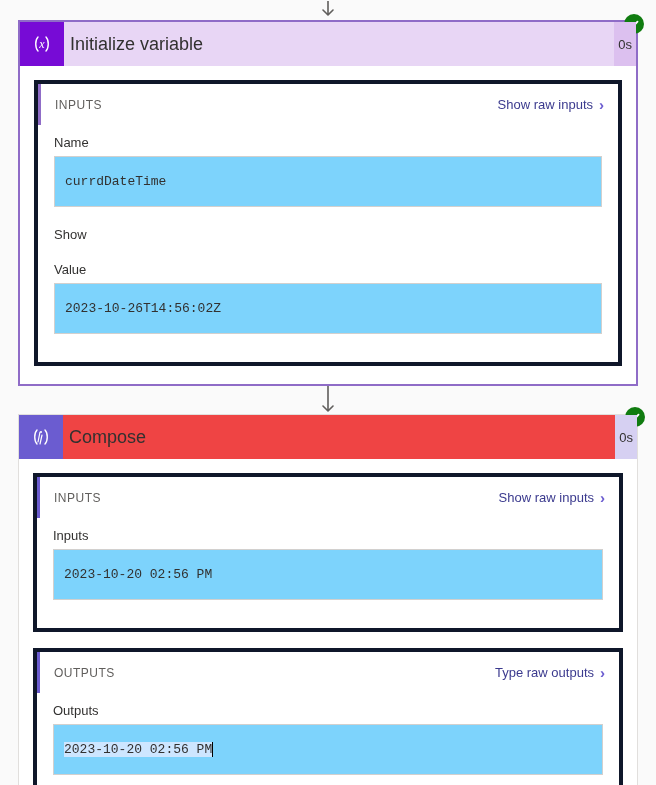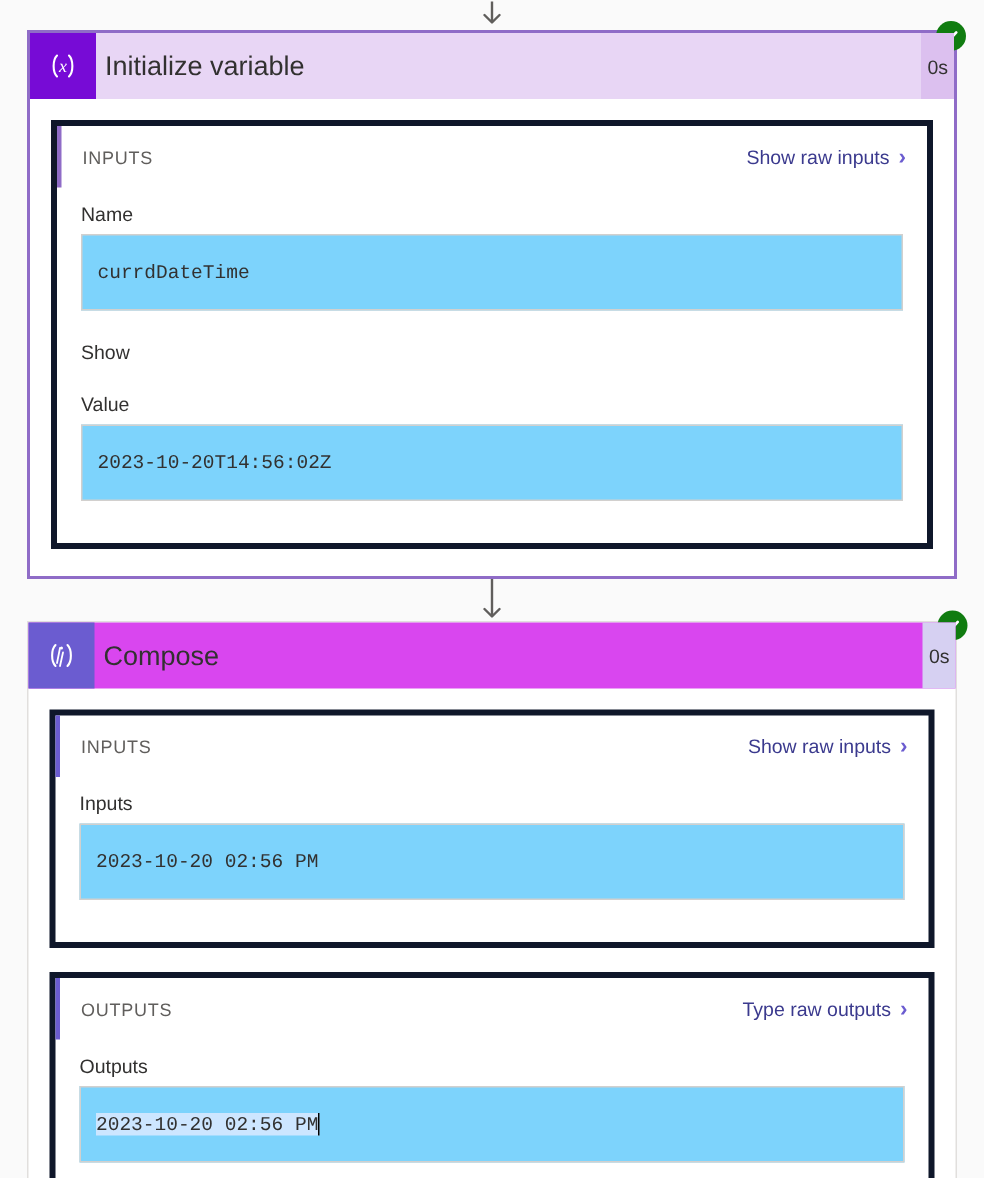--- a/index.html
+++ b/index.html
@@ -36,21 +36,21 @@
       border: 2px solid #8f6cc7;
     }
     .card-header {
       display: flex;
       align-items: center;
       padding: 0;
       height: 44px;
       position: relative;
     }
     .card-header.var-bg { background: #e8d6f5; }
-    .card-header.compose-bg { background: #d946ef; }
+    .card-header.compose-bg { background: #ef4444; border-radius: 10px; }
     .icon-box {
       width: 44px;
       height: 44px;
       display: flex;
       align-items: center;
       justify-content: center;
       color: #fff;
       font-size: 18px;
     }
     .icon-box.var { background: #770BD6; }
@@ -183,21 +183,21 @@
         <div class="section-content">
           <div class="field">
             <div class="field-label">Name</div>
             <div class="field-value">currdDateTime</div>
           </div>
           <div class="field">
             <div class="field-label">Show</div>
           </div>
           <div class="field">
             <div class="field-label">Value</div>
-            <div class="field-value">2023-10-20T14:56:02Z</div>
+            <div class="field-value">2023-10-26T14:56:02Z</div>
           </div>
         </div>
       </div>
     </div>
   </div>
 
   <div class="arrow-down">
     <svg width="16" height="30" viewBox="0 0 16 30">
         <path d="M8 0 V24 M3 21 L8 26 L13 21" stroke="#605e5c" stroke-width="1.6" fill="none" stroke-linecap="round" stroke-linejoin="round"></path>
       </svg>

